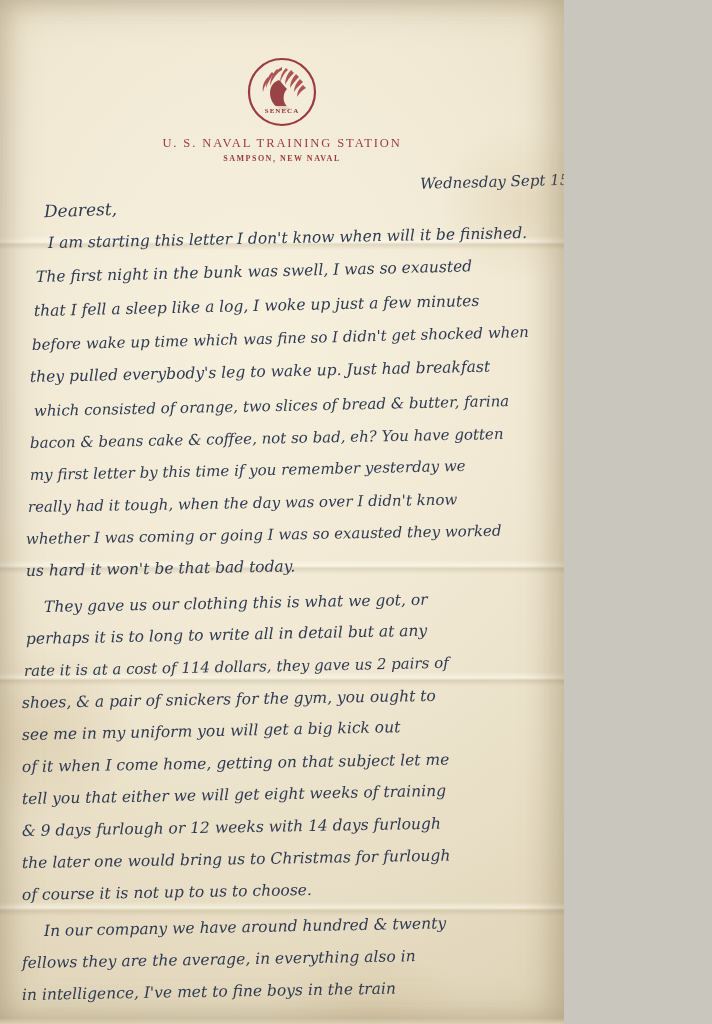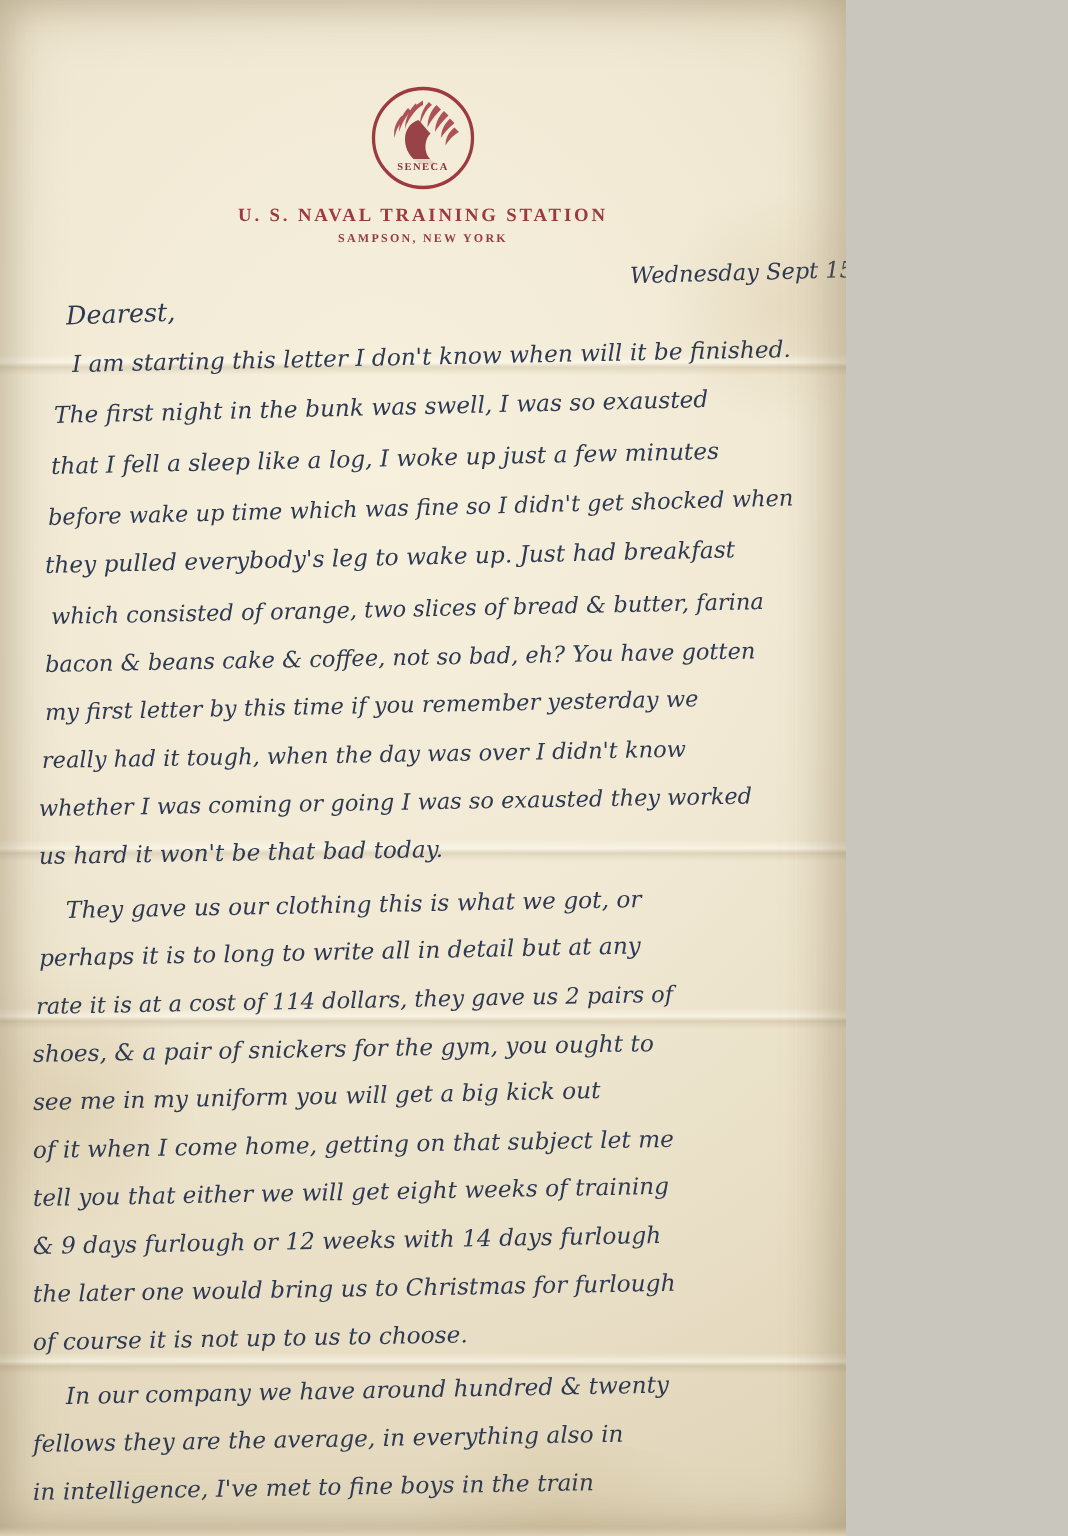--- a/index.html
+++ b/index.html
@@ -71,21 +71,21 @@
     width: 72px;
     height: 72px;
     margin: 0 auto 8px auto;
     position: relative;
   }
   #station-name {
     font-family: "Liberation Serif", serif;
     font-size: 12.5px;
     letter-spacing: 1.9px;
     color: #9c3a3f;
-    font-weight: 700;
+    font-weight: 400;
   }
   #station-city {
     font-family: "Liberation Serif", serif;
     font-size: 8px;
     letter-spacing: 1.5px;
     color: #9c3a3f;
     margin-top: 3px;
     font-weight: 700;
   }
 
@@ -170,21 +170,21 @@
 
         <g fill="#8e3236">
           <path d="M33 24 C27 26 24 31 24 37 C24 44 28 50 34 53 C38 55 43 55 46 53 C42 52 39 49 38 45 C37 41 38 36 41 33 C38 30 36 27 33 24 Z" opacity="0.9"></path>
         </g>
 
         <rect x="19" y="50" width="34" height="9" fill="#f3ecd9" opacity="0.85"></rect>
         <text x="36" y="57" font-family="Liberation Serif, serif" font-size="7" font-weight="bold" fill="#8e3236" text-anchor="middle" letter-spacing="1">SENECA</text>
       </svg>
     </div>
     <div id="station-name">U. S. NAVAL TRAINING STATION</div>
-    <div id="station-city">SAMPSON, NEW YORK</div>
+    <div id="station-city">SAMPSON, NEW NAVAL</div>
   </div>
 
   <div id="date-line" class="hand">Wednesday Sept 15 - 1943</div>
   <div id="salutation" class="hand">Dearest,</div>
 
   <div id="body-lines">
     <div class="bline" style="left:48px;  top:8px;   transform:rotate(-1.2deg); font-size:15.5px;">I am starting this letter I don't know when will it be finished.</div>
     <div class="bline" style="left:36px;  top:42px;  transform:rotate(-1.4deg); font-size:15.5px;">The first night in the bunk was swell, I was so exausted</div>
     <div class="bline" style="left:34px;  top:76px;  transform:rotate(-1.3deg); font-size:15.5px;">that I fell a sleep like a log, I woke up just a few minutes</div>
     <div class="bline" style="left:32px;  top:110px; transform:rotate(-1.5deg); font-size:15px;">before wake up time which was fine so I didn't get shocked when</div>

